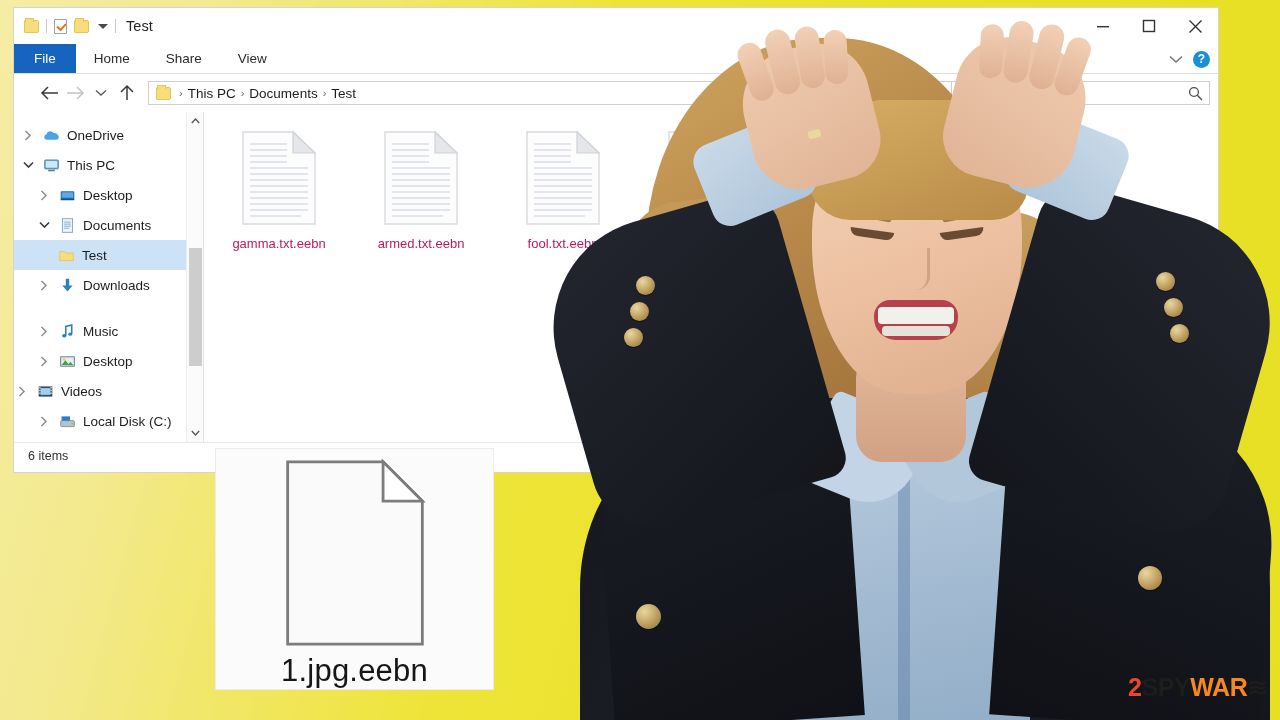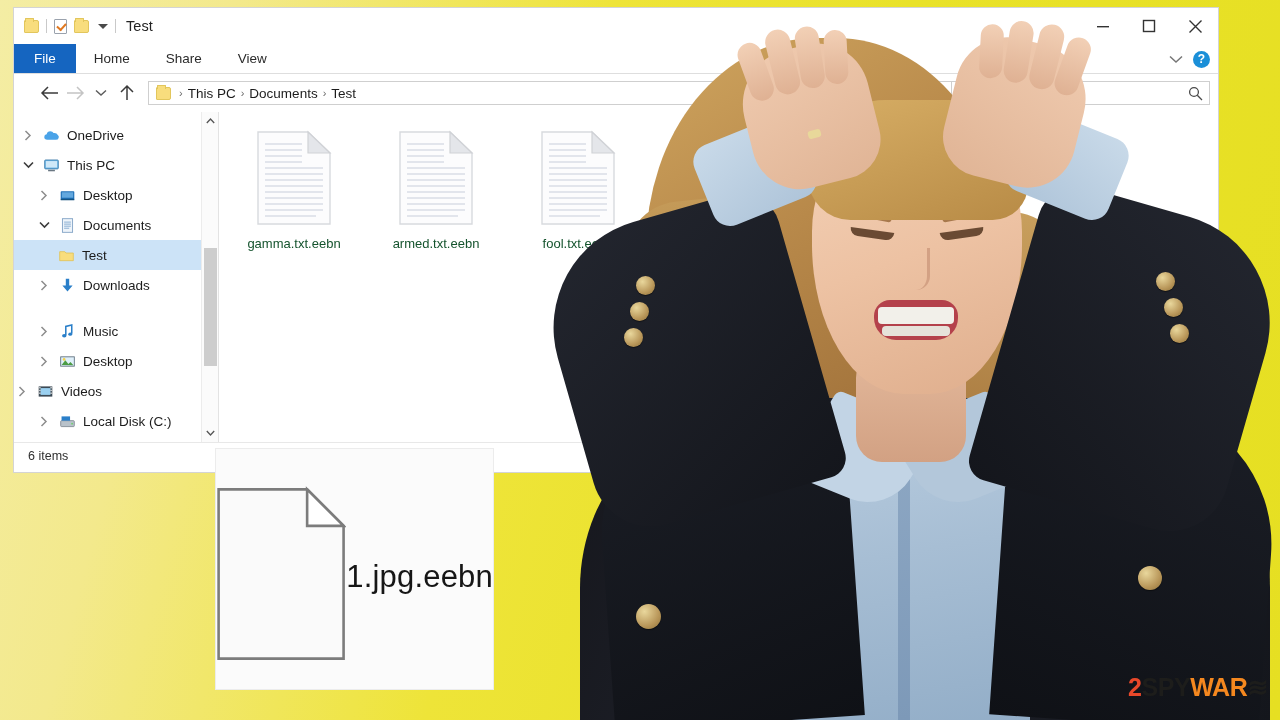--- a/index.html
+++ b/index.html
@@ -78,21 +78,21 @@
   .crumb { font-size: 13.5px; color: #1c1c1c; white-space: nowrap; }
   .crumb-sep { font-size: 11px; color: #6a6a6a; }
   .searchbox {
     width: 258px; height: 24px; border: 1px solid #cfcfcf; border-left: none;
     background: #fff; display: flex; align-items: center; padding: 0 6px 0 8px;
   }
   .search-ph { flex: 1; font-size: 13.5px; color: #8a8a8a; white-space: nowrap; }
 
   .body { display: flex; height: 330px; }
   .sidebar {
-    width: 205px; position: relative; background: #fff;
+    width: 190px; position: relative; background: #fff;
     border-right: 1px solid #e3e3e3; padding-top: 8px;
   }
   .sb-item {
     height: 30px; display: flex; align-items: center; gap: 7px;
     font-size: 13.5px; color: #1c1c1c; padding-right: 6px; white-space: nowrap;
   }
   .sb-item.sel { background: #cce3f7; }
   .chev { width: 16px; display: flex; align-items: center; justify-content: center; flex: none; }
   .ico { width: 17px; height: 17px; flex: none; display: block; }
 
@@ -102,32 +102,32 @@
     display: flex; flex-direction: column; align-items: center;
   }
   .sb-arrow { height: 18px; display: flex; align-items: center; justify-content: center; width: 100%; }
   .sb-track { flex: 1; width: 100%; position: relative; }
   .sb-thumb { position: absolute; left: 2px; width: 13px; top: 118px; height: 118px; background: #cdcdcd; }
 
   .filepane { flex: 1; position: relative; background: #fff; padding: 18px 0 0 18px; }
   .grid { display: flex; gap: 28px; }
   .tile { width: 114px; display: flex; flex-direction: column; align-items: center; }
   .txtdoc { width: 76px; height: 96px; position: relative; }
-  .tile-label { margin-top: 10px; font-size: 13px; color: #14532d; white-space: nowrap; }
+  .tile-label { margin-top: 10px; font-size: 13px; color: #be185d; white-space: nowrap; }
 
   .statusbar {
     height: 26px; border-top: 1px solid #e8e8e8; display: flex; align-items: center;
     padding-left: 14px; font-size: 12.5px; color: #303030; background: #fff;
   }
 
   
   #bigcard {
     position: absolute; left: 216px; top: 449px; width: 277px; height: 240px;
     background: #fbfbfb; box-shadow: 0 0 0 1px #ececec;
-    display: flex; flex-direction: row; align-items: center; padding-top: 10px;
+    display: flex; flex-direction: column; align-items: center; padding-top: 10px;
   }
   .bigdoc { width: 200px; height: 268px; }
   #bigcard .big-label {
     margin-top: 6px; font-size: 31px; color: #161616; letter-spacing: .2px;
   }
 
   
   #photo {
     position: absolute; right: 0; bottom: 0; width: 730px; height: 720px;
     overflow: hidden; pointer-events: none;

